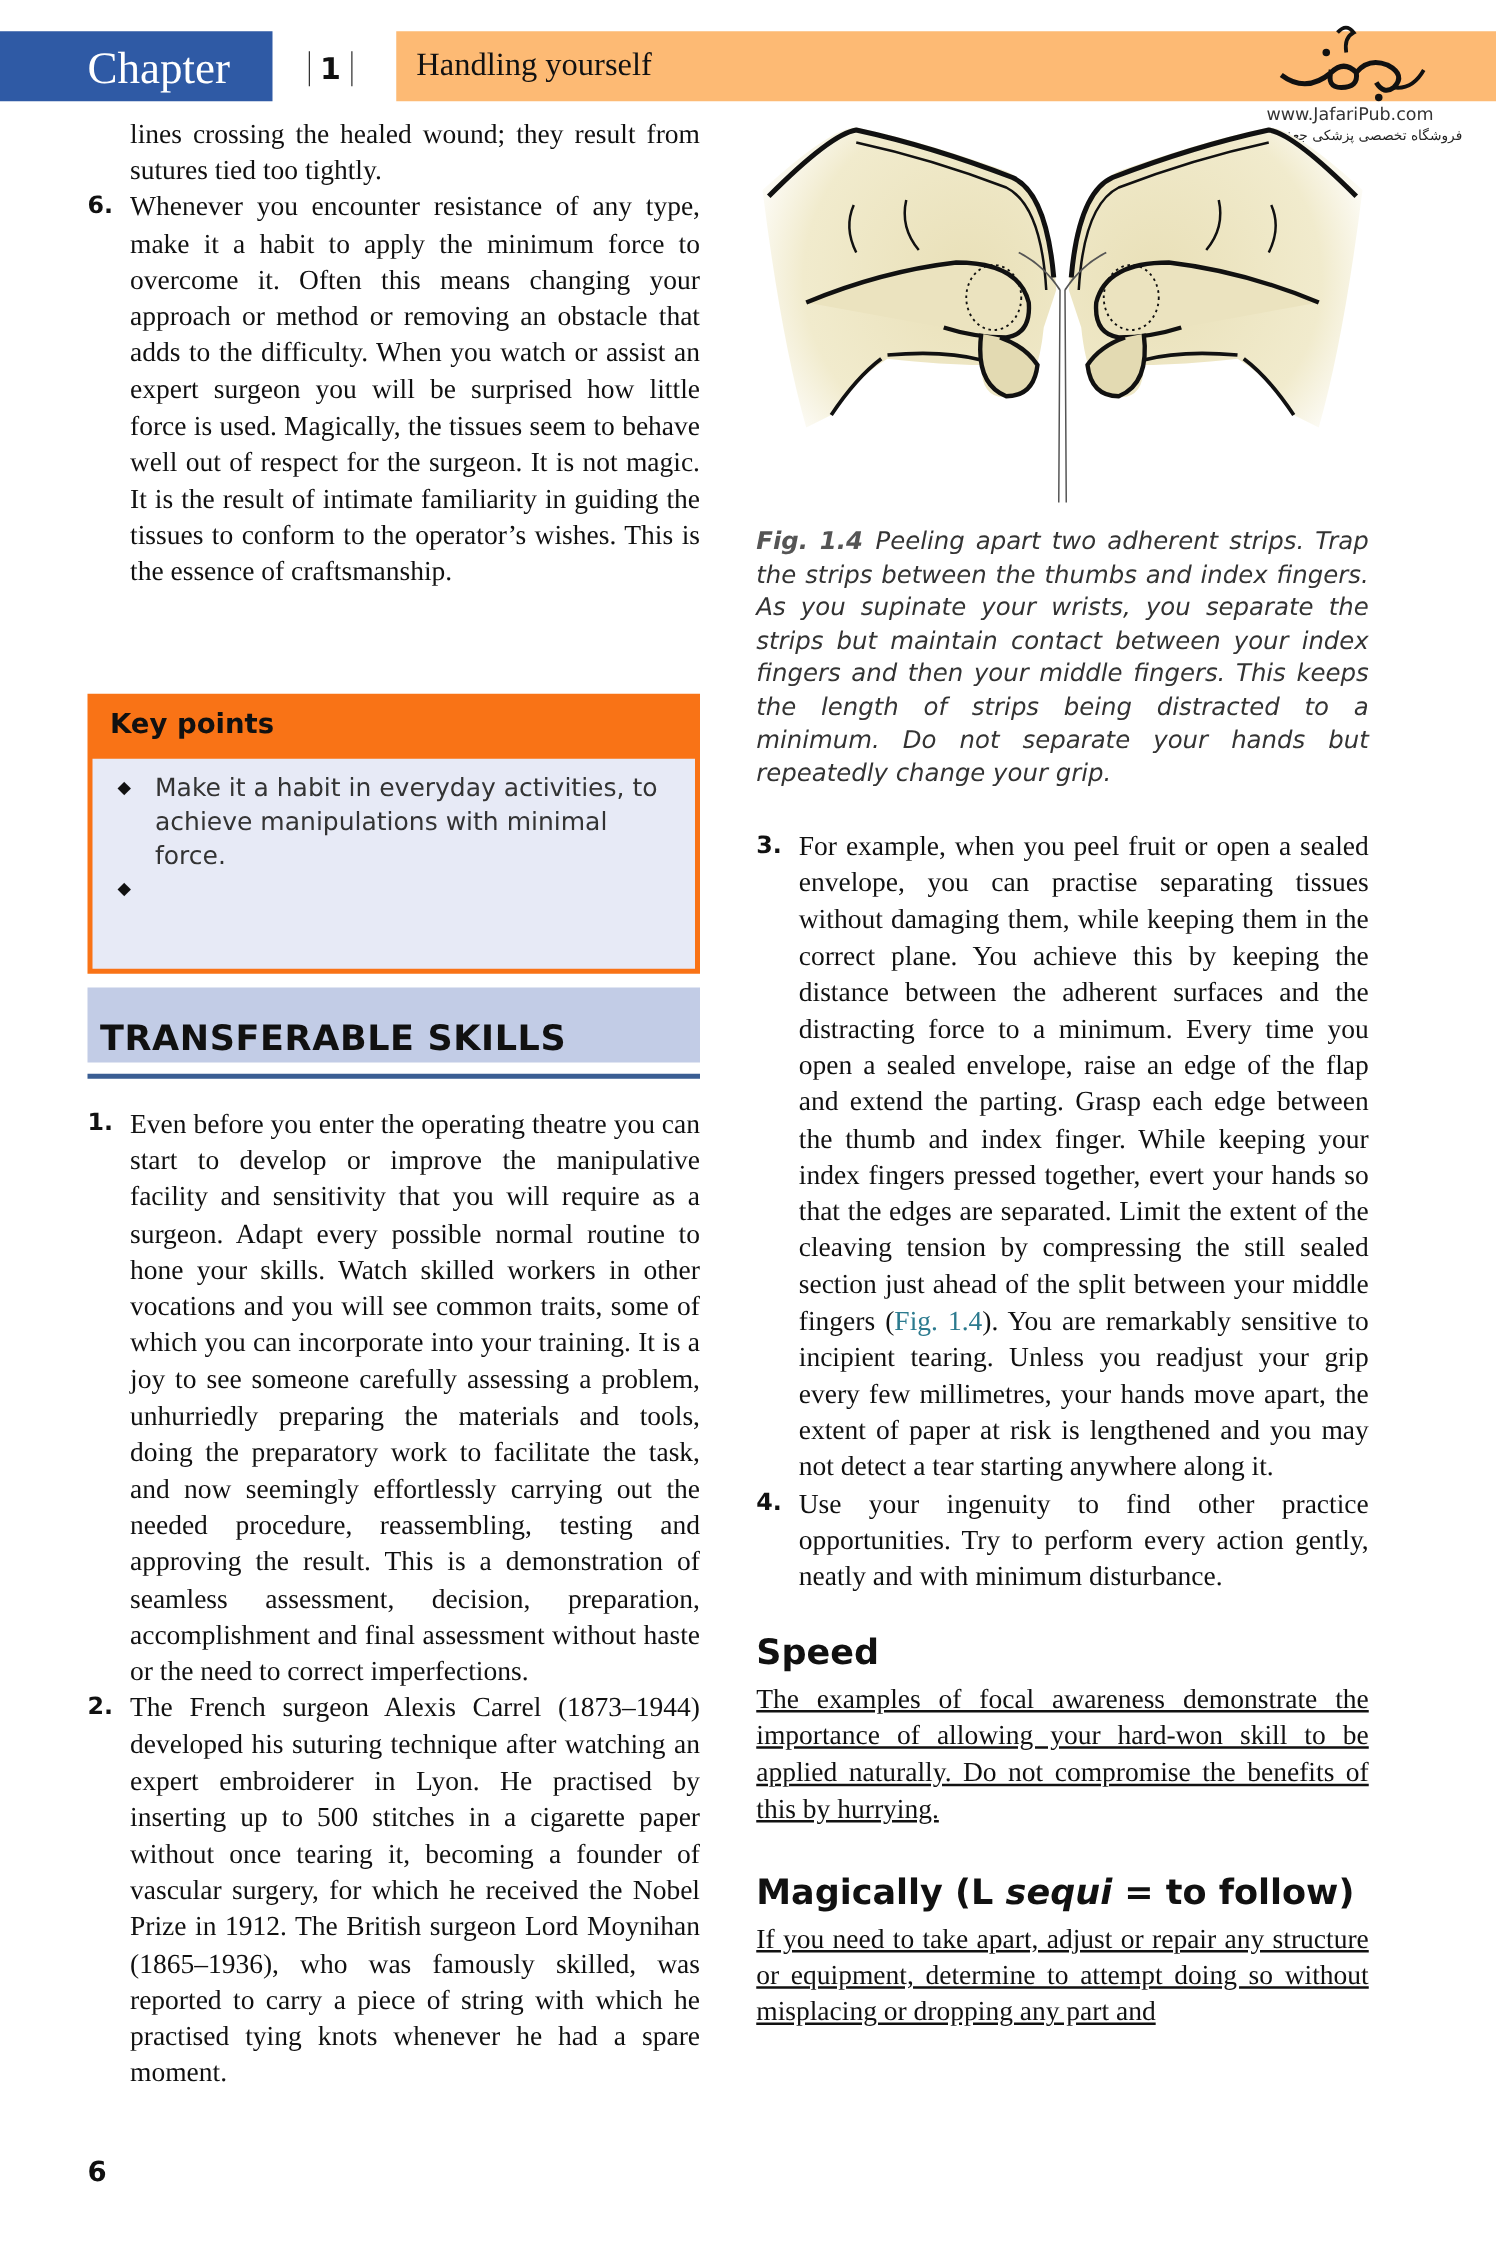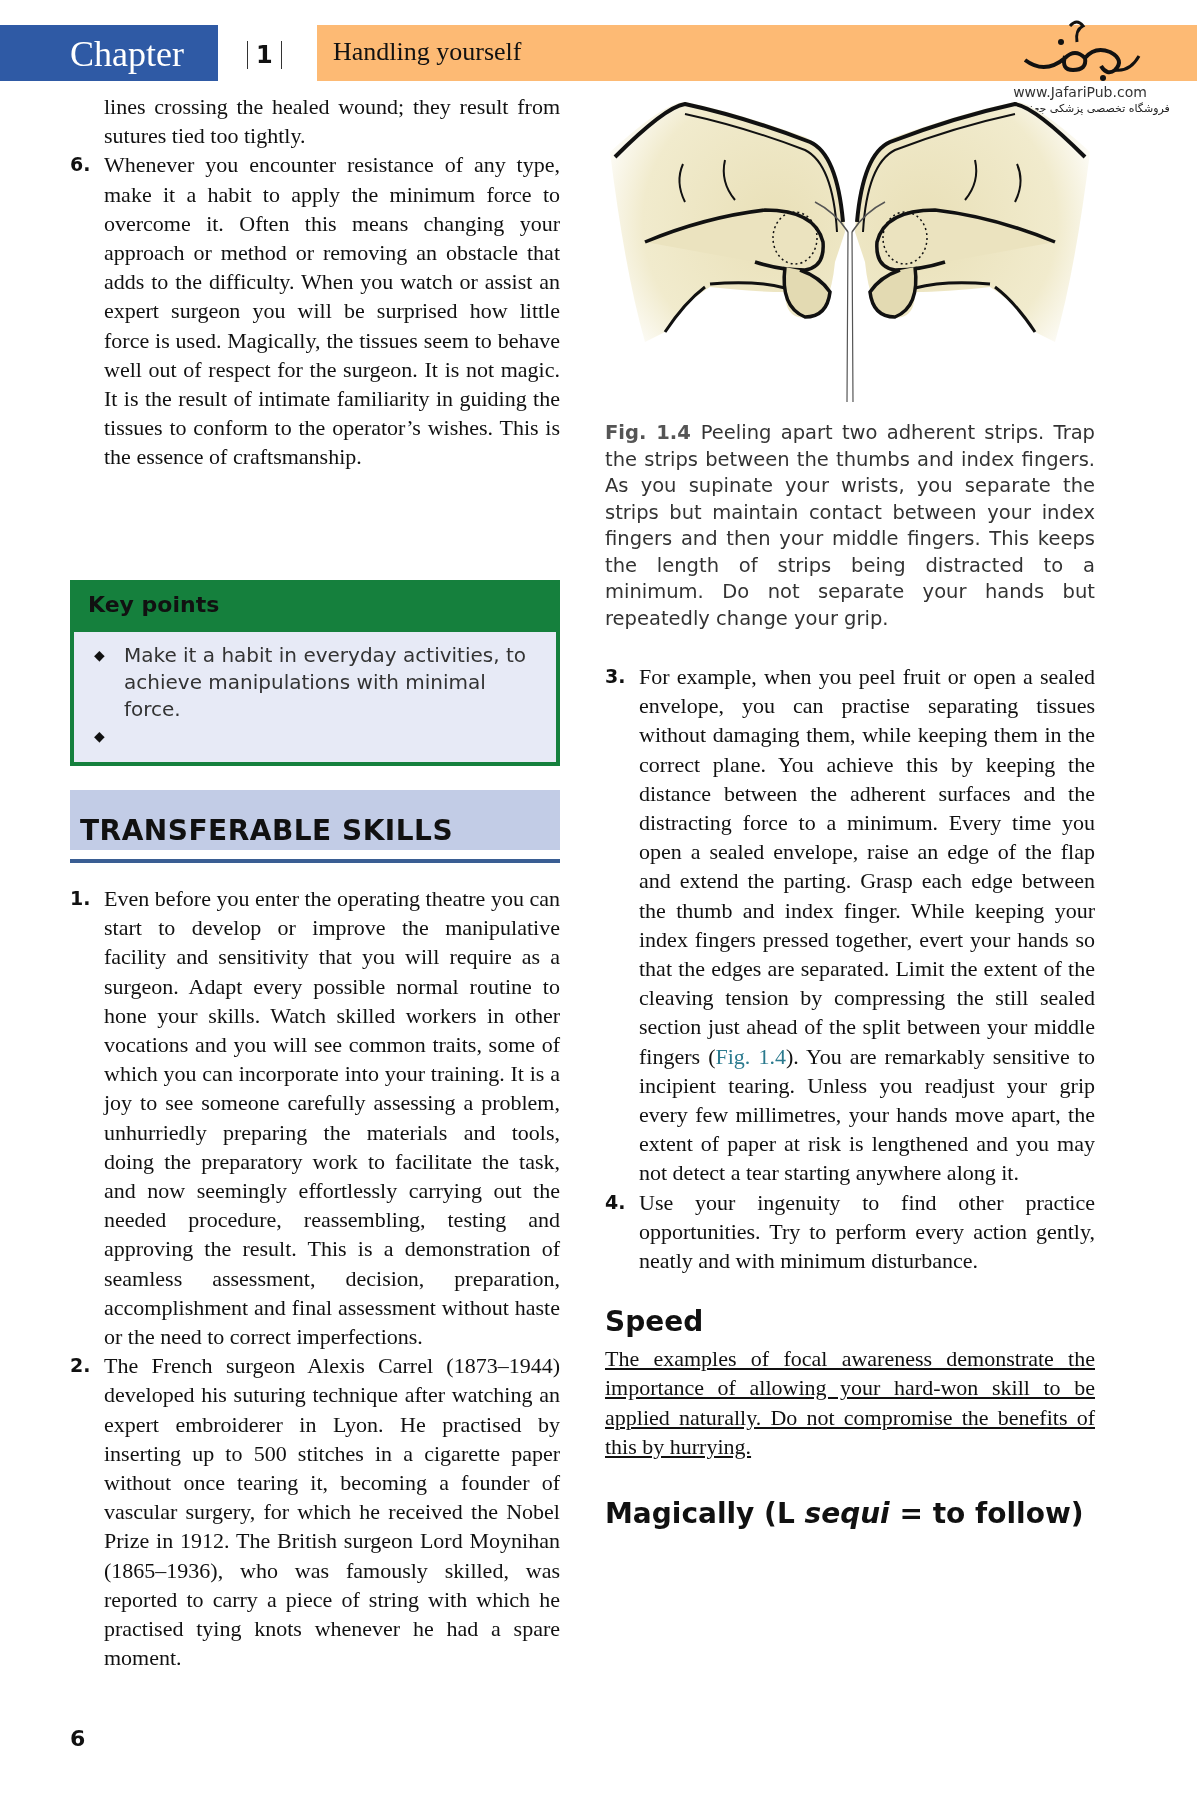--- a/index.html
+++ b/index.html
@@ -25,36 +25,36 @@
   
   .col-left { position: absolute; left: 70px; top: 92px; width: 490px; }
   .col-right { position: absolute; left: 605px; top: 92px; width: 490px; }
 
   .para { font-size: 22px; line-height: 29.2px; text-align: justify; text-decoration: underline; }
   .item { position: relative; padding-left: 34px; font-size: 22px; line-height: 29.2px; text-align: justify; }
   .item .num { position: absolute; left: 0; top: 0; font-family: "DejaVu Sans", sans-serif; font-weight: bold; font-size: 19px; }
   .cont { padding-left: 34px; font-size: 22px; line-height: 29.2px; text-align: justify; }
 
   
-  .kp { position: absolute; left: 70px; top: 580px; width: 490px; height: 186px; background: #15803d; }
+  .kp { position: absolute; left: 70px; top: 555px; width: 490px; height: 224px; background: #f97316; }
   .kp-title { position: absolute; left: 18px; top: 12px; font-size: 22px; font-weight: bold; }
   .kp-body { position: absolute; left: 4px; top: 52px; right: 4px; bottom: 4px; background: #e7eaf6; padding: 10px 10px 0 14px; }
   .kp-item { position: relative; padding-left: 36px; font-size: 20px; line-height: 27px; color: #333; }
   .kp-item .dot { position: absolute; left: 6px; top: 0; font-size: 14px; color: #111; }
 
   
   .ts { position: absolute; left: 70px; top: 790px; width: 490px; height: 60px; background: #c2cce6; }
   .ts span { position: absolute; left: 10px; top: 24px; font-size: 28px; font-weight: bold; letter-spacing: 0.5px; }
   .ts-rule { position: absolute; left: 70px; top: 859px; width: 490px; height: 4px; background: #3a5e93; }
 
   .page-no { position: absolute; left: 70px; top: 1726px; font-size: 22px; font-weight: bold; }
 
   
   .fig { position: absolute; left: 605px; top: 92px; width: 490px; height: 320px; }
-  .caption { font-size: 19.5px; line-height: 26.5px; color: #333; text-align: justify; }
+  .caption { font-size: 19.5px; line-height: 26.5px; color: #333; text-align: justify; font-style: italic; }
   .caption .lbl { font-weight: bold; color: #555; margin-right: 10px; }
   .link { color: #2b7a8e; }
 
   h3.sub { margin: 0; font-size: 28px; font-weight: bold; }
 </style>
 </head>
 <body>
 
 <div class="hdr-chapter">
   <span class="serif">Chapter</span>
@@ -173,13 +173,14 @@
   </div>
   <div class="item serif">
     <span class="num">4.</span>
     <span>Use your ingenuity to find other practice opportunities. Try to perform every action gently, neatly and with minimum disturbance.</span>
   </div>
 
   <h3 class="sub sans" style="margin-top: 30px;">Speed</h3>
   <div class="para serif" style="margin-top: 6px;">The examples of focal awareness demonstrate the importance of allowing your hard-won skill to be applied naturally. Do not compromise the benefits of this by hurrying.</div>
 
   <h3 class="sub sans" style="margin-top: 36px;"><span>Magically (L </span><em>sequi</em><span> = to follow)</span></h3>
+  <div class="para serif" style="margin-top: 6px;">If you need to take apart, adjust or repair any structure or equipment, determine to attempt doing so without misplacing or dropping any part and</div>
 </div>
 
 </body></html>

